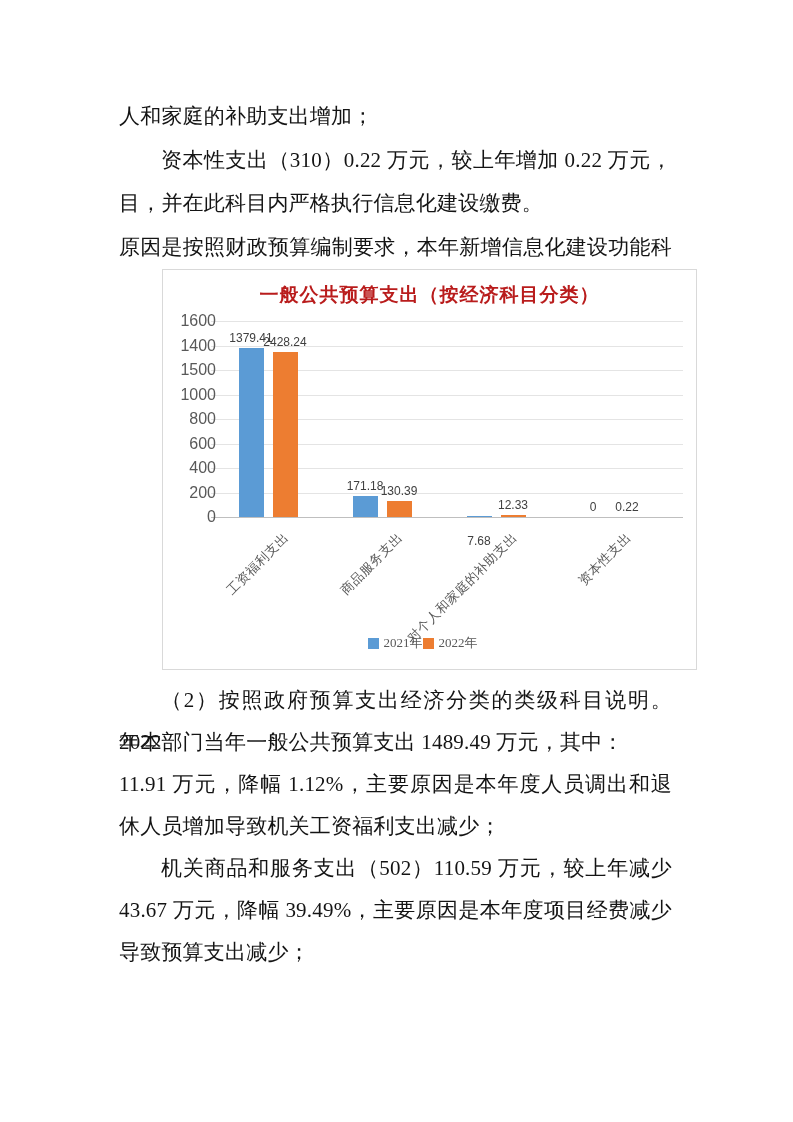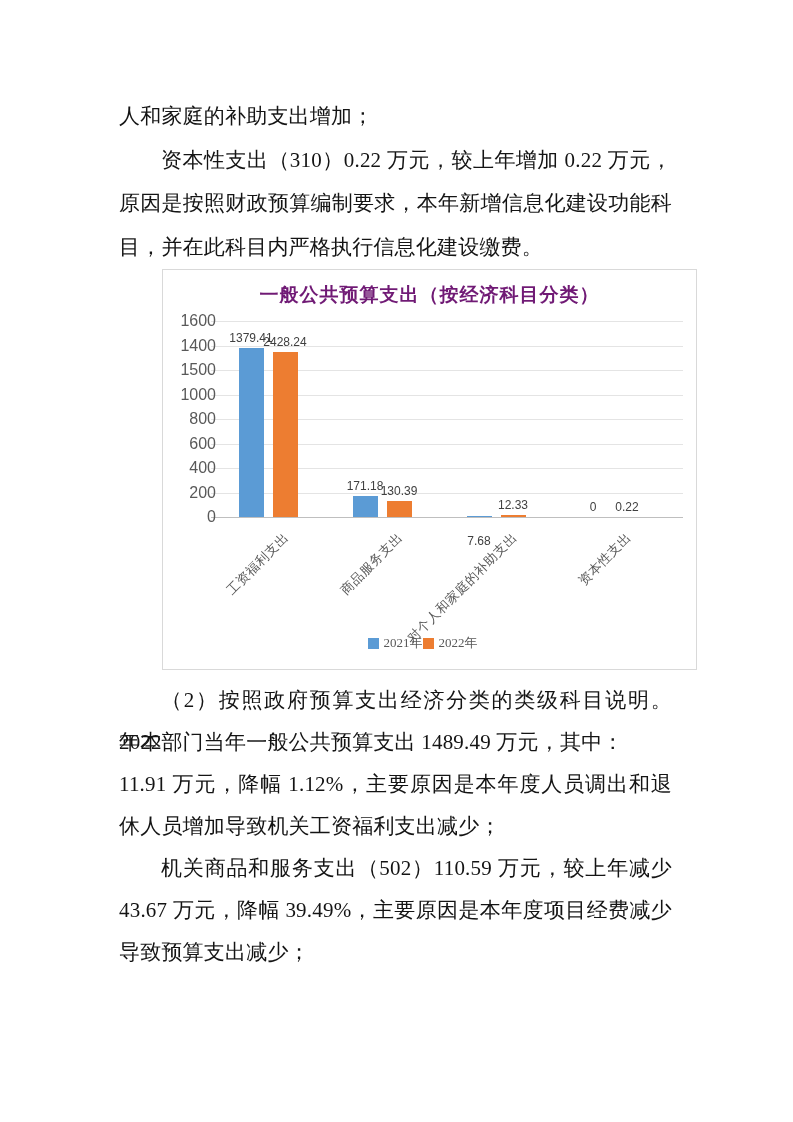--- a/index.html
+++ b/index.html
@@ -22,21 +22,21 @@
   .text-block .line.indent{text-indent:42px;font-family:Liberation Serif, serif;}
 
   
   .chart-box{
     position:absolute;left:162px;top:269px;width:535px;height:401px;
     border:1px solid #d9d9d9;background:#fff;box-sizing:border-box;
   }
   .chart-title{
     position:absolute;top:12px;left:0;right:0;text-align:center;
     font-family:"Liberation Serif",serif;font-size:19px;font-weight:bold;
-    color:#701a75;letter-spacing:1px;
+    color:#b91c1c;letter-spacing:1px;
   }
   .gridline{position:absolute;height:1px;background:#e4e4e4;}
   .gridline.zero{background:#bfbfbf;}
   .ytick{
     position:absolute;left:12px;width:41px;text-align:right;height:16px;line-height:16px;
     font-family:"Liberation Sans",sans-serif;font-size:16px;color:#595959;
   }
   .bar{position:absolute;}
   .dlabel{
     position:absolute;transform:translateX(-50%);white-space:nowrap;
@@ -58,22 +58,22 @@
   .swatch{width:11px;height:11px;display:inline-block;}
 </style>
 </head>
 <body>
 
 <div class="page">
 
   <section class="text-block" id="text-top" style="top:95px;">
       <div class="line">人和家庭的补助支出增加；</div>
       <div class="line fill indent">资本性支出（310）0.22 万元，较上年增加 0.22 万元，</div>
+      <div class="line">目，并在此科目内严格执行信息化建设缴费。</div>
       <div class="line fill">原因是按照财政预算编制要求，本年新增信息化建设功能科</div>
-      <div class="line">目，并在此科目内严格执行信息化建设缴费。</div>
     </section>
 
   <figure class="chart-box" style="margin:0;">
     <div class="chart-title">一般公共预算支出（按经济科目分类）</div>
     <div id="plot">
         <div class="gridline zero" style="left: 48px; width: 472px; top: 247px;"></div>
         <div class="ytick" style="top: 239px;">0</div>
         <div class="gridline" style="left: 48px; width: 472px; top: 222.5px;"></div>
         <div class="ytick" style="top: 214.5px;">200</div>
         <div class="gridline" style="left: 48px; width: 472px; top: 198px;"></div>

